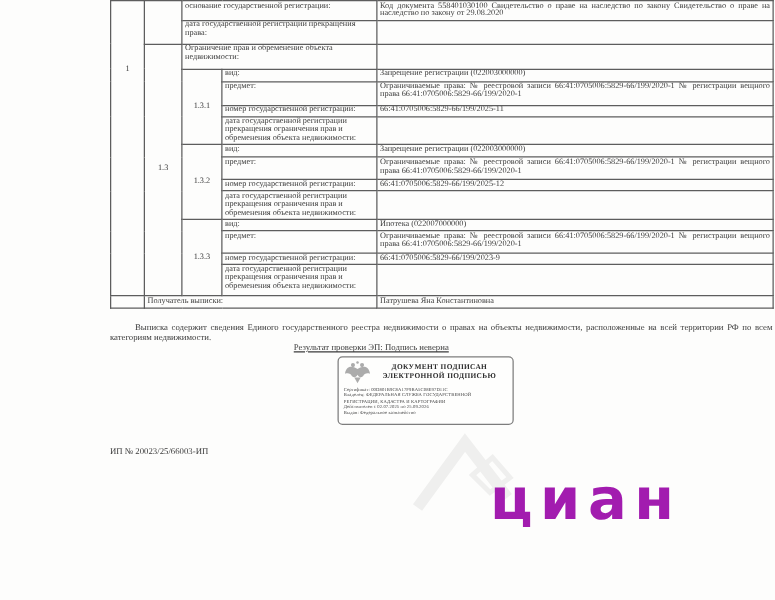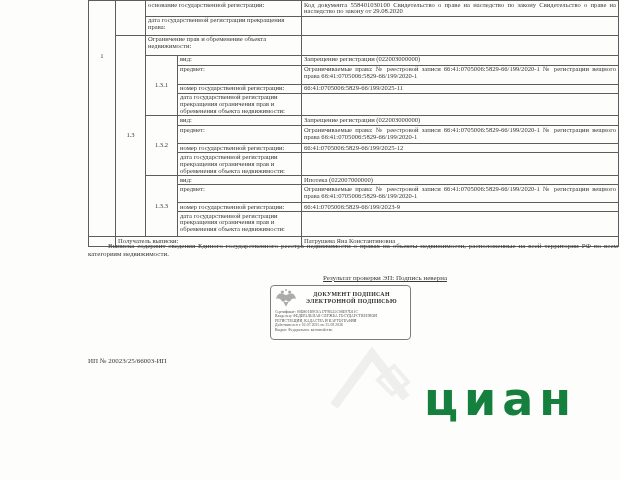--- a/index.html
+++ b/index.html
@@ -7,21 +7,21 @@
     position:relative; width:620px; height:480px;
     background:#fdfdfc; overflow:hidden;
     font-family:"Liberation Serif","DejaVu Serif",serif;
     color:#3a3a3a;
   }
   
   .wm-text{
     position:absolute; left:392px; top:372px;
     font-family:"DejaVu Sans","Liberation Sans",sans-serif;
     font-weight:bold; font-size:46px; letter-spacing:6px;
-    color:#15803d; white-space:nowrap;margin-left:32px;
+    color:#a21caf; white-space:nowrap;
   }
   .wm-mark{ position:absolute; left:320px; top:340px; }
   
   .egrn{
     position:absolute; left:88px; top:0;
     border-collapse:collapse; table-layout:fixed;
     width:530px;
     font-size:6.6px; line-height:6.9px;
     color:#3b3b3b;
     filter:blur(.15px);
@@ -36,28 +36,28 @@
   .c-rownum{width:27px;} .c-sec{width:30px;} .c-sub{width:32px;}
   .c-label{width:124px;} .c-value{width:317px;}
   td.rownum-cell{ vertical-align:top; padding-top:52px; text-align:center;}
   td.mid{ vertical-align:middle; text-align:center;}
   td.val{ text-align:justify; }
   tr.h13{height:13px;} tr.h19{height:19px;} tr.h20{height:20px;}
   tr.h10{height:10px;} tr.h9{height:9px;} tr.h8{height:8px;}
   tr.h18{height:18px;} tr.h21{height:21px;} tr.h25{height:25px;}
   
   .note{
-    position:absolute; left:88px; top:242px; width:530px;
+    position:absolute; left:88px; top:258px; width:530px;
     font-size:7px; line-height:8px; text-align:justify;
     text-indent:20px; color:#3b3b3b; filter:blur(.15px);
   }
   
   .sig-result{
-    position:absolute; left:247px; top:274px; width:200px;
-    text-align:right; font-size:7px; color:#3b3b3b;
+    position:absolute; left:235px; top:274px; width:200px;
+    text-align:left; font-size:7px; color:#3b3b3b;
     text-decoration:underline; filter:blur(.2px);
   }
   .stamp{
     position:absolute; left:270px; top:285px; width:141px; height:55px;
     border:0.9px solid #7d7d7d; border-radius:4px;
     box-sizing:border-box; padding:2px 4px 1px 4px;
     filter:blur(.2px); background:rgba(255,255,255,.4);
   }
   .stamp-top{ display:flex; align-items:center; }
   .stamp-eagle{ flex:0 0 22px; height:20px; opacity:.75; }

